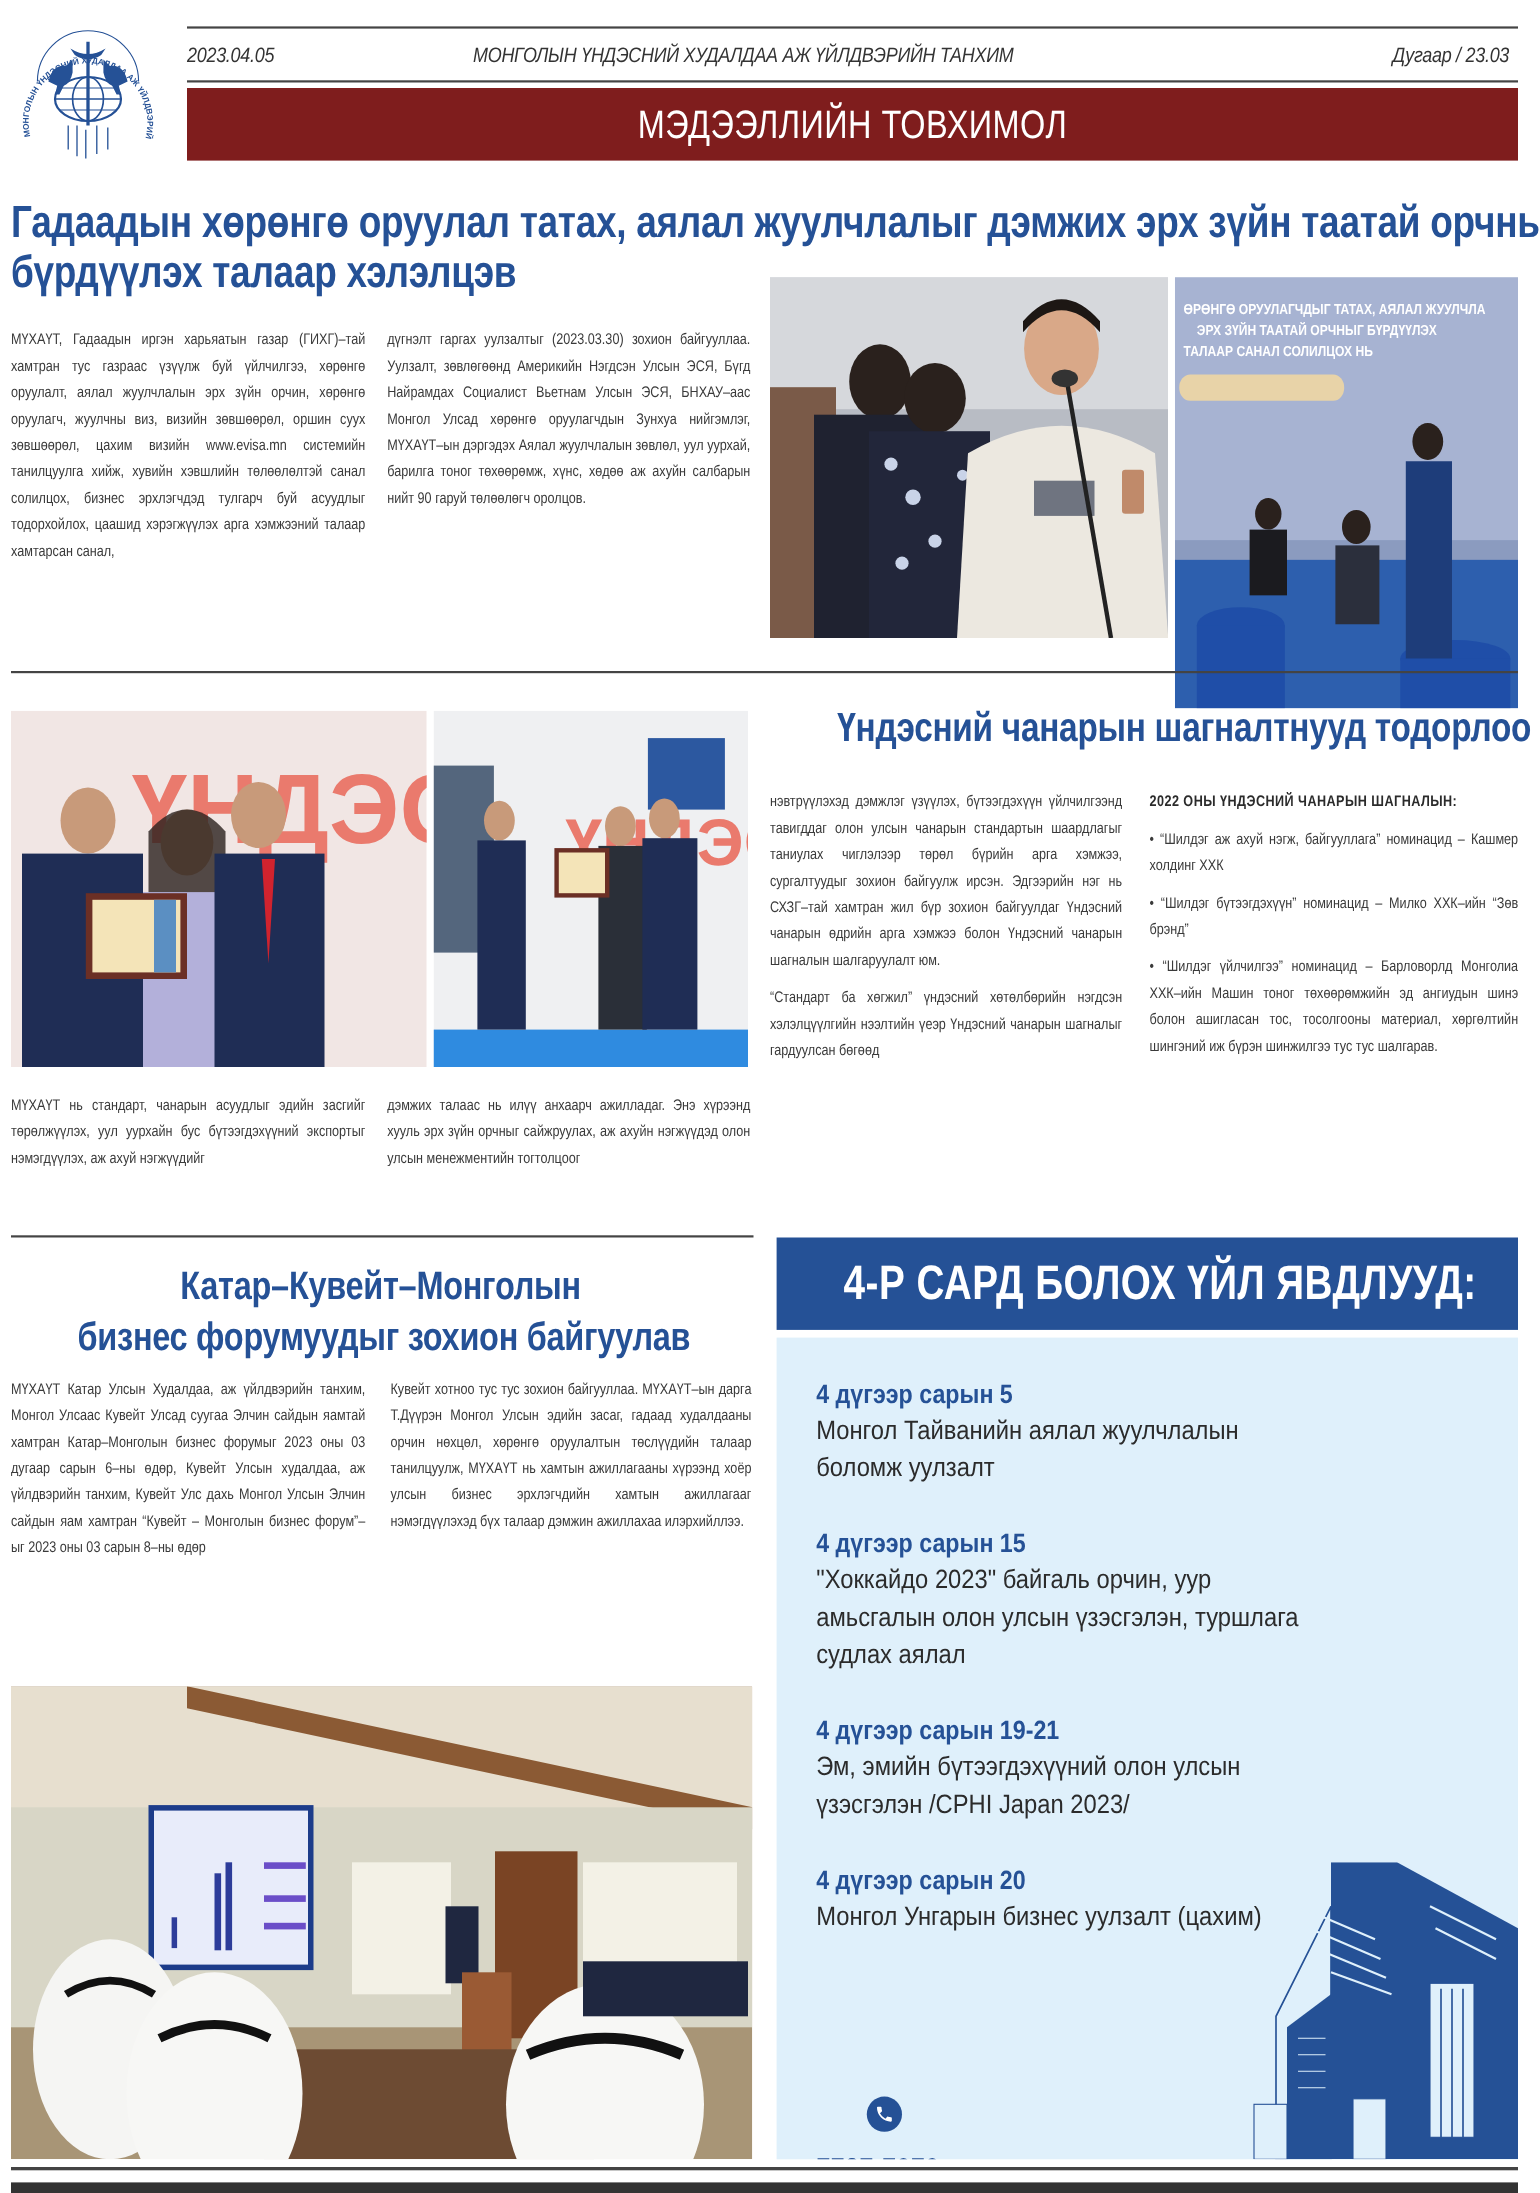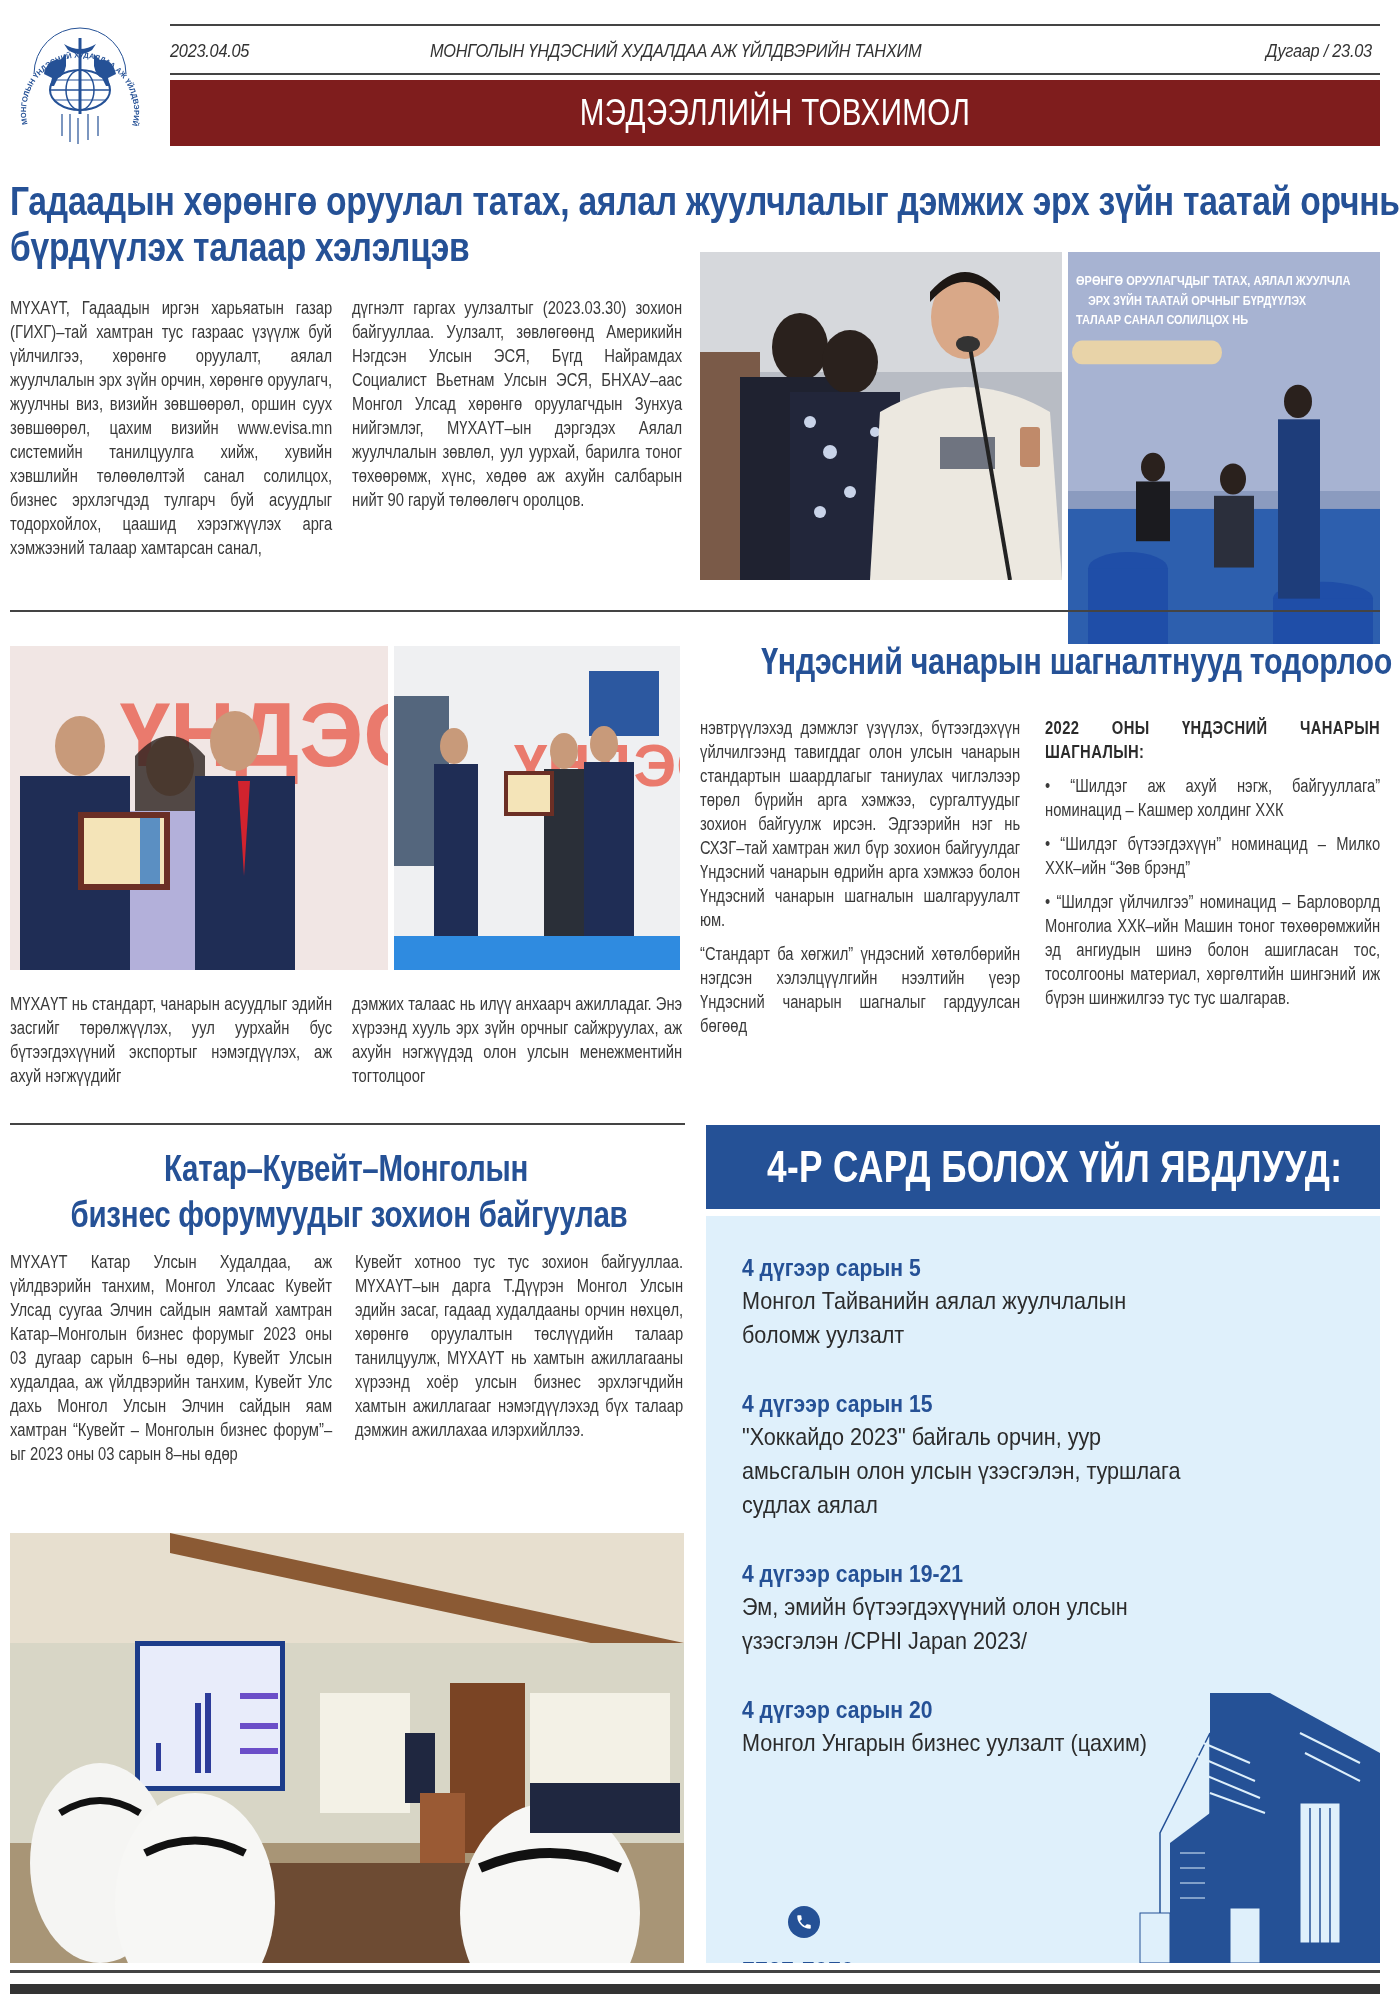--- a/index.html
+++ b/index.html
@@ -14,21 +14,21 @@
   .hdr-line { font-family: "Liberation Sans", sans-serif; font-style: italic; font-size: 19px; color: #333; letter-spacing: -0.3px; transform: scaleX(0.86); transform-origin: left center; white-space: nowrap; }
   .banner { left: 170px; top: 80px; width: 1210px; height: 66px; background: #7f1d1d; color: #fff; display: flex; align-items: center; justify-content: center; }
   .banner span { font-size: 36px; font-weight: normal; letter-spacing: 0.5px; transform: scaleX(0.82); display: inline-block; }
 
   
   .headline { color: #255196; font-weight: bold; font-family: "Liberation Sans", sans-serif; letter-spacing: -0.3px; }
   .h-cond { transform: scaleX(0.82); transform-origin: left top; white-space: nowrap; }
   .h-center { transform: scaleX(0.82); transform-origin: center top; white-space: nowrap; text-align: center; }
 
   
-  .col { font-family: "Liberation Sans", sans-serif; font-size: 18px; line-height: 24px; color: #3a3a3a; text-align: justify; }
+  .col { font-family: "Liberation Sans", sans-serif; font-size: 14px; line-height: 24px; color: #3a3a3a; text-align: justify; }
   .col .inner { width: 122%; transform: scaleX(0.82); transform-origin: left top; }
   .col p + p { margin-top: 10px; }
   .bold-title { font-weight: bold; color: #2b2b2b; letter-spacing: 0.5px; }
 
   .photo { overflow: hidden; }
   .photo svg { display: block; width: 100%; height: 100%; }
 
   
   .events-head { left: 706px; top: 1125px; width: 674px; height: 84px; background: #255196; display: flex; align-items: center; justify-content: center; padding-left: 24px; }
   .events-head span { color: #fff; font-size: 44px; font-weight: bold; transform: scaleX(0.8); display: inline-block; white-space: nowrap; letter-spacing: 0.5px; }

